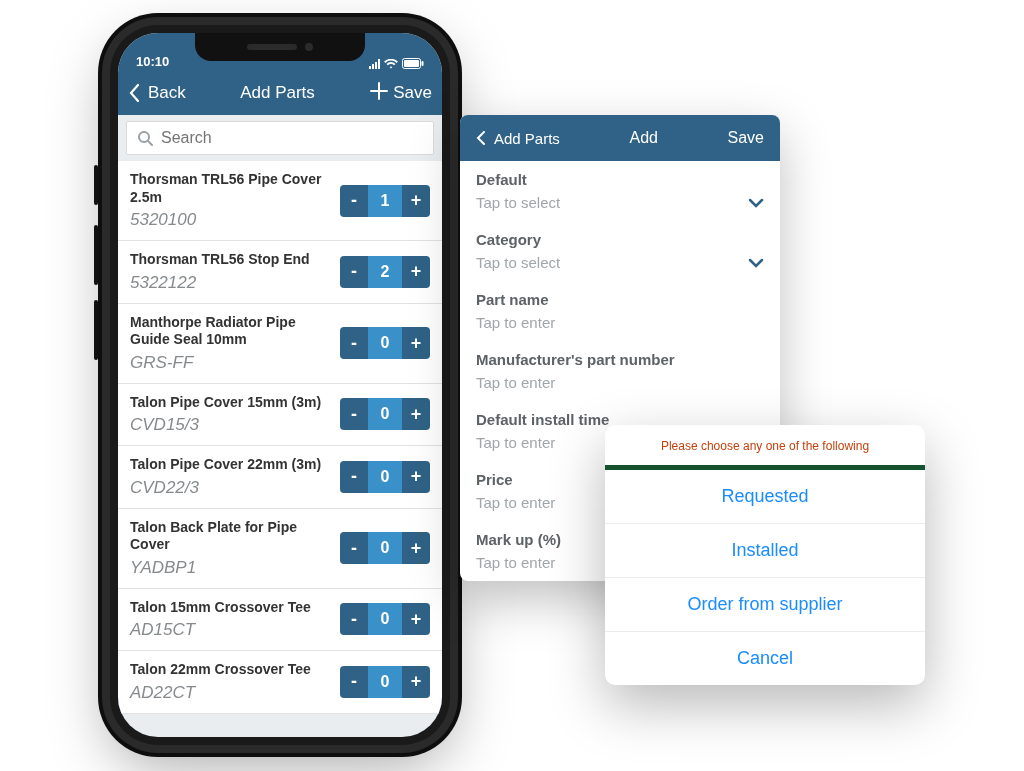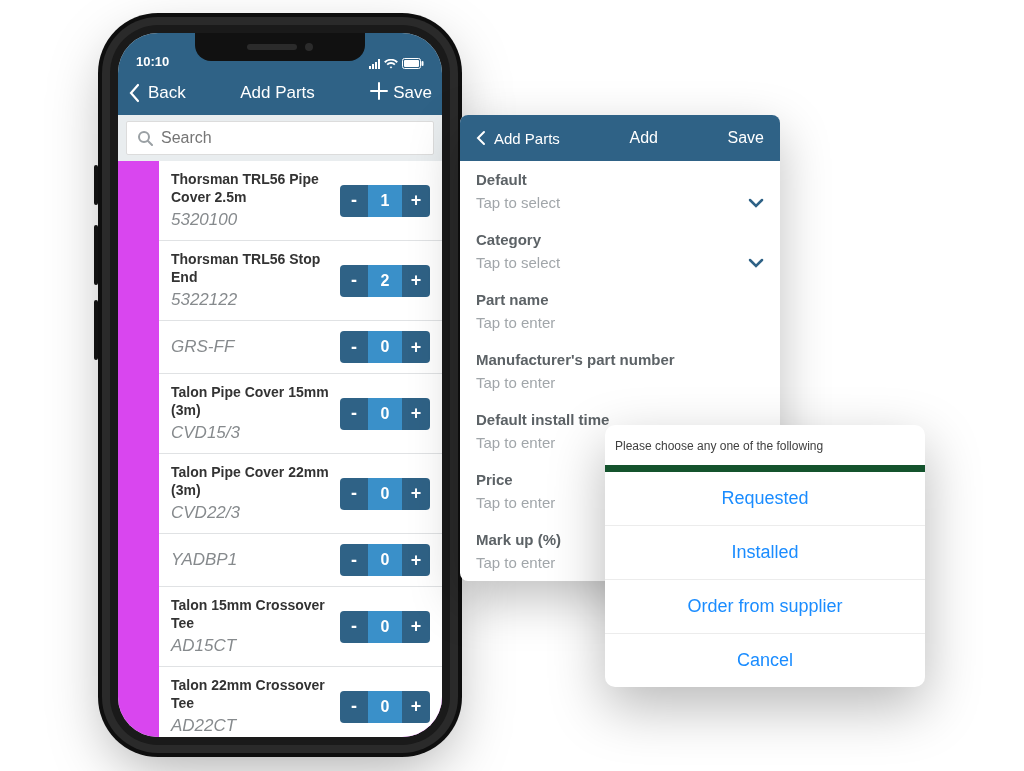--- a/index.html
+++ b/index.html
@@ -94,21 +94,21 @@
     background:#fff;
     border:1px solid #dcdcdc;
     border-radius:2px;
     padding: 0 10px;
     color:#8a8f93;
   }
   .search-input input {
     border:none; outline:none; flex:1; font-size:16px; color:#333;
   }
 
-  .parts-list { background:#d946ef;padding-left:41px; }
+  .parts-list { background:#4c1d95; }
   .part-row {
     background:#fff;
     border-bottom:1px solid #e0e2e4;
     padding: 10px 12px;
     display:flex; align-items:center; gap:8px;
   }
   .part-info { flex:1; min-width:0; }
   .part-name { font-size:14px; font-weight:700; color:#333; line-height:1.25; margin-bottom:4px;}
   .part-sku  { font-size:17px; color:#868a8d;font-style:italic; }
   .qty {
@@ -158,23 +158,23 @@
     position:absolute;
     left: 605px;
     top: 425px;
     width: 320px;
     background:#fff;
     border-radius:10px;
     box-shadow: 0 20px 55px rgba(0,0,0,.28);
     overflow:hidden;
   }
   .sheet-header {
-    font-size:12px; color:#404040;
+    text-align:center; font-size:12px; color:#c2410c;
     padding: 14px 10px 12px;
-    border-bottom:7px solid #14532d;
+    border-bottom:5px solid #14532d;
   }
   .sheet-item {
     text-align:center;
     font-size:18px;
     color:#1a8cff;
     padding: 16px 0;
     border-bottom:1px solid #ececec;
     cursor:pointer;
   }
   .sheet-item:last-child { border-bottom:none; }
@@ -264,20 +264,21 @@
       <div class="part-sku">5322122</div>
     </div>
     <div class="qty">
       <div class="qty-btn">-</div>
       <div class="qty-val">2</div>
       <div class="qty-btn">+</div>
     </div>
         </div>
         <div class="part-row">
     <div class="part-info">
+      <div class="part-name">Manthorpe Radiator Pipe Guide Seal 10mm</div>
       <div class="part-sku">GRS-FF</div>
     </div>
     <div class="qty">
       <div class="qty-btn">-</div>
       <div class="qty-val">0</div>
       <div class="qty-btn">+</div>
     </div>
         </div>
         <div class="part-row">
     <div class="part-info">
@@ -296,20 +297,21 @@
       <div class="part-sku">CVD22/3</div>
     </div>
     <div class="qty">
       <div class="qty-btn">-</div>
       <div class="qty-val">0</div>
       <div class="qty-btn">+</div>
     </div>
         </div>
         <div class="part-row">
     <div class="part-info">
+      <div class="part-name">Talon Back Plate for Pipe Cover</div>
       <div class="part-sku">YADBP1</div>
     </div>
     <div class="qty">
       <div class="qty-btn">-</div>
       <div class="qty-val">0</div>
       <div class="qty-btn">+</div>
     </div>
         </div>
         <div class="part-row">
     <div class="part-info">

